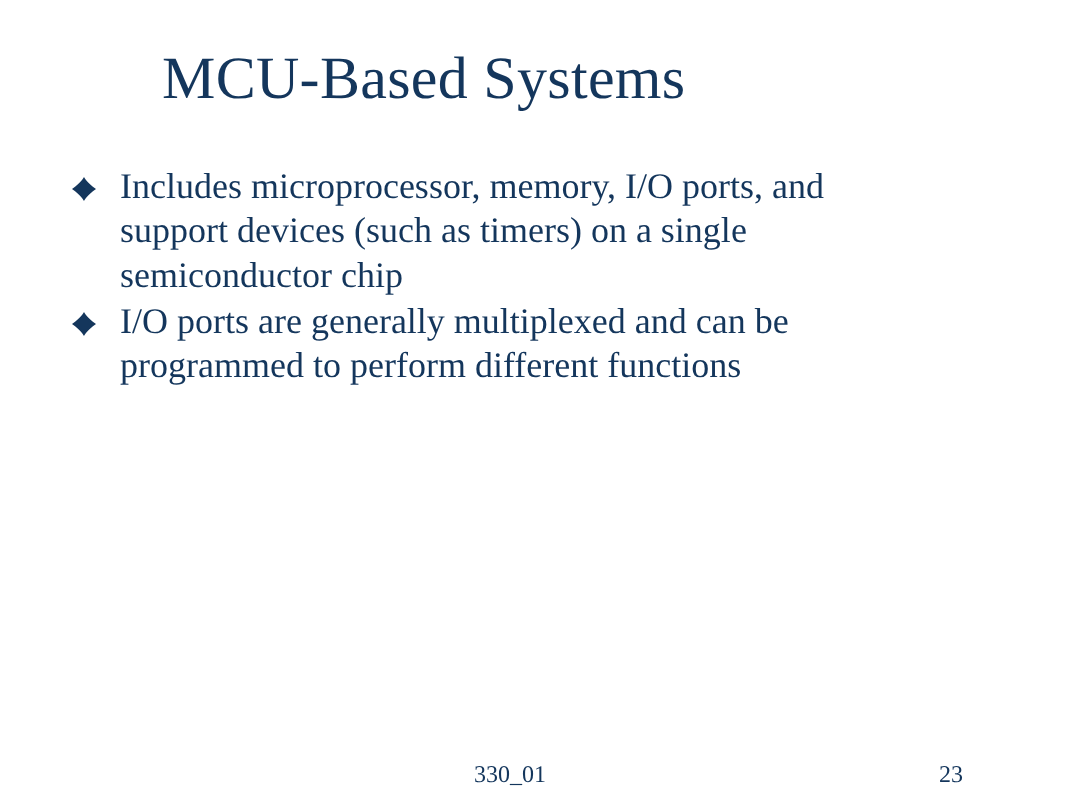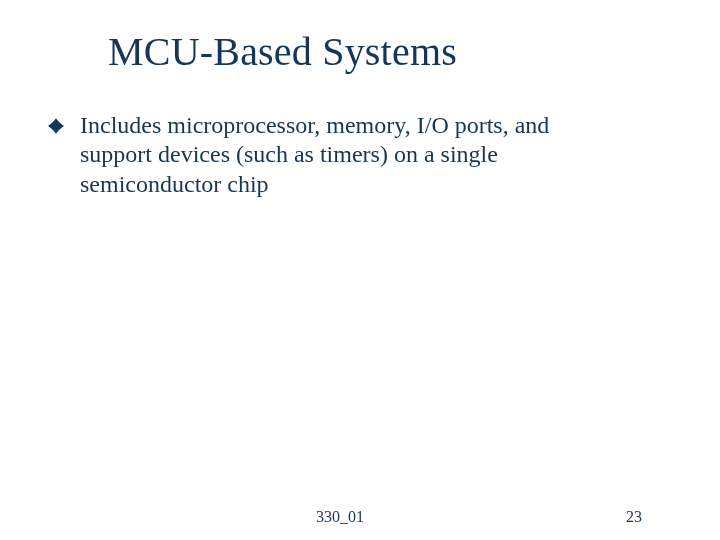--- a/index.html
+++ b/index.html
@@ -69,17 +69,25 @@
 
   <ul class="bullets">
     <li>
       <span class="bullet-icon">
         <svg viewBox="0 0 16 16">
             <path d="M8 0 C8 0 10 4 16 8 C10 12 8 16 8 16 C8 16 6 12 0 8 C6 4 8 0 8 0 Z" fill="#14365c"></path>
           </svg>
       </span>
       <span>Includes microprocessor, memory, I/O ports, and support devices (such as timers) on a single semiconductor chip</span>
     </li>
+    <li>
+      <span class="bullet-icon">
+        <svg viewBox="0 0 16 16">
+            <path d="M8 0 C8 0 10 4 16 8 C10 12 8 16 8 16 C8 16 6 12 0 8 C6 4 8 0 8 0 Z" fill="#14365c"></path>
+          </svg>
+      </span>
+      <span>I/O ports are generally multiplexed and can be programmed to perform different functions</span>
+    </li>
   </ul>
 
   <div class="footer-center">330_01</div>
   <div class="footer-right">23</div>
 </div>
 
 </body></html>

